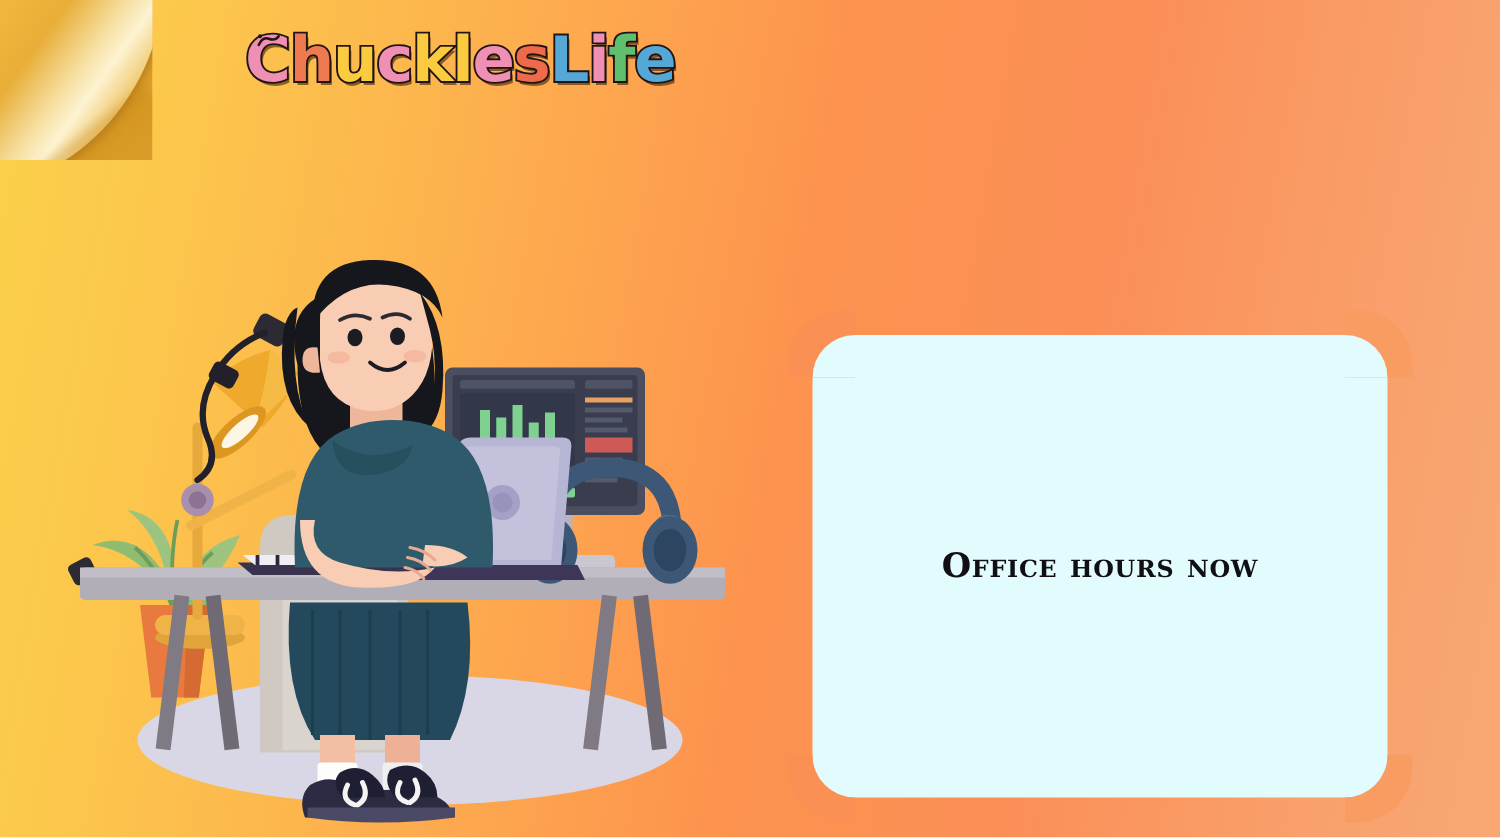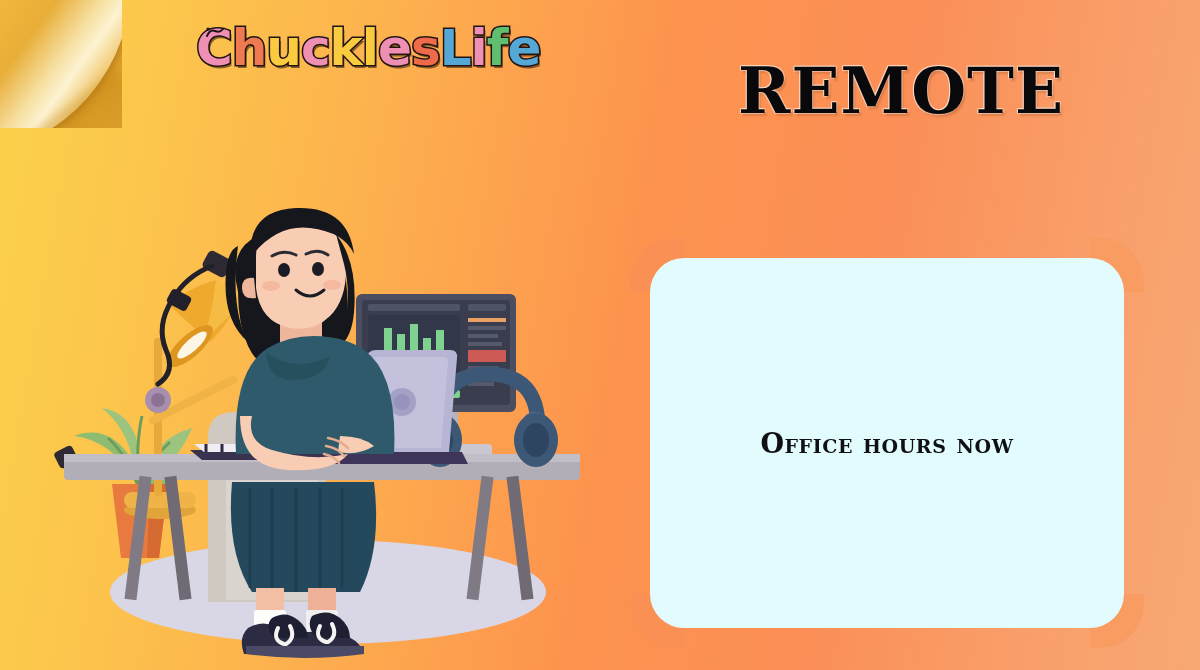--- a/index.html
+++ b/index.html
@@ -113,26 +113,25 @@
        1px -1px 0 rgba(255,255,255,0.40),
       -1px  1px 0 rgba(255,255,255,0.40),
        2px  3px 2px rgba(90,45,10,0.18);
   }
   .headline .ln { display: block; white-space: nowrap; }
 
   
   .quote-card {
     position: absolute;
     left: 650px;
-    top: 258px;
+    top: 268px;
     width: 460px;
     height: 370px;
     background: #e2fbfd;
     z-index: 10;
-    padding-left: 14px;
     --notch: 34px;
   }
   .quote-card .nk {
     position: absolute;
     width: var(--notch);
     height: var(--notch);
     background: transparent;
     pointer-events: none;
   }
   .quote-card .nk-tl { left: 0;  top: 0;
@@ -355,21 +354,20 @@
     <span class="lt" style="color: rgb(240, 143, 180);">i</span>
     <span class="lt" style="color: rgb(95, 191, 111);">f</span>
     <span class="lt" style="color: rgb(85, 168, 214);">e</span>
     <svg class="brow" viewBox="0 0 20 12">
       <path d="M2 9 q3-7 8-5 q5 2 8-2" stroke="#201416" stroke-width="2" fill="none" stroke-linecap="round"></path>
       <circle cx="3" cy="2" r="1.6" fill="#201416"></circle>
     </svg>
   </div>
 
   <div class="headline">
-    <span class="ln">REMOTE</span>
   </div>
 
   <div class="quote-card">
     <span class="nk nk-tl"></span>
     <span class="nk nk-tr"></span>
     <span class="nk nk-bl"></span>
     <span class="nk nk-br"></span>
     <div class="quote-text">
       <div>Office hours now</div>
     </div>

